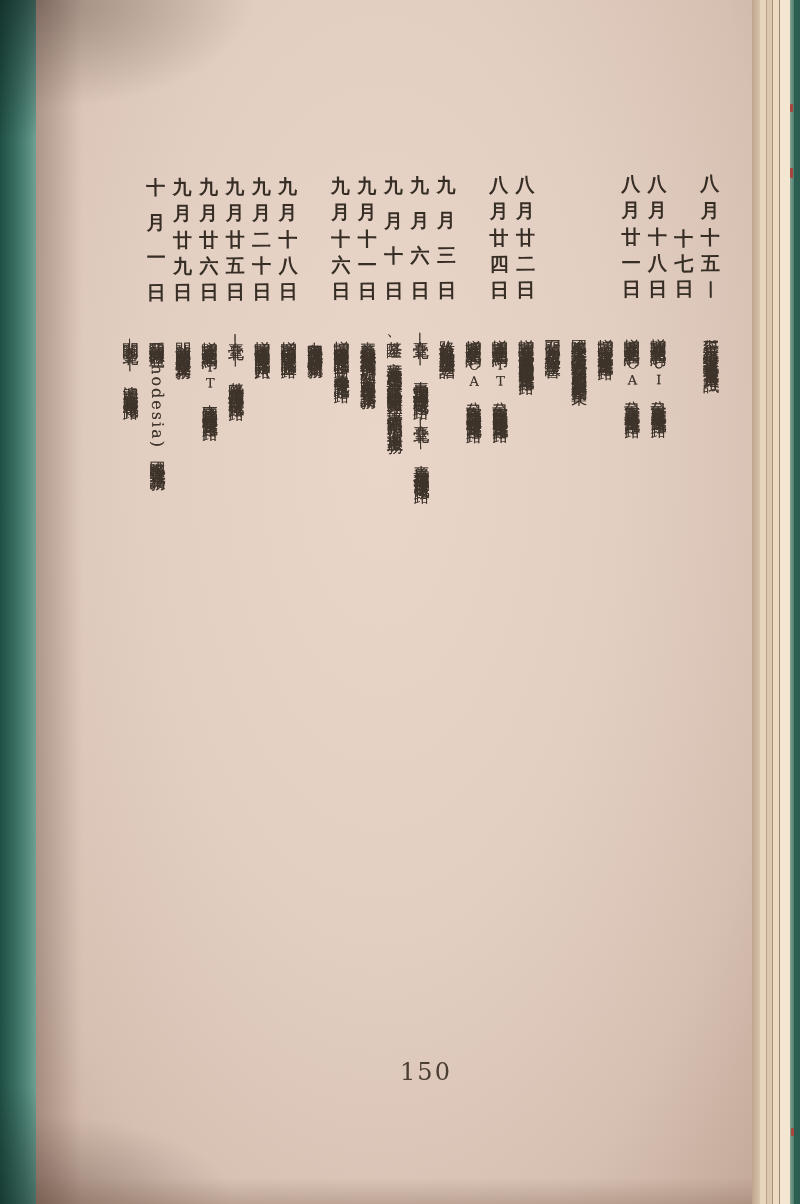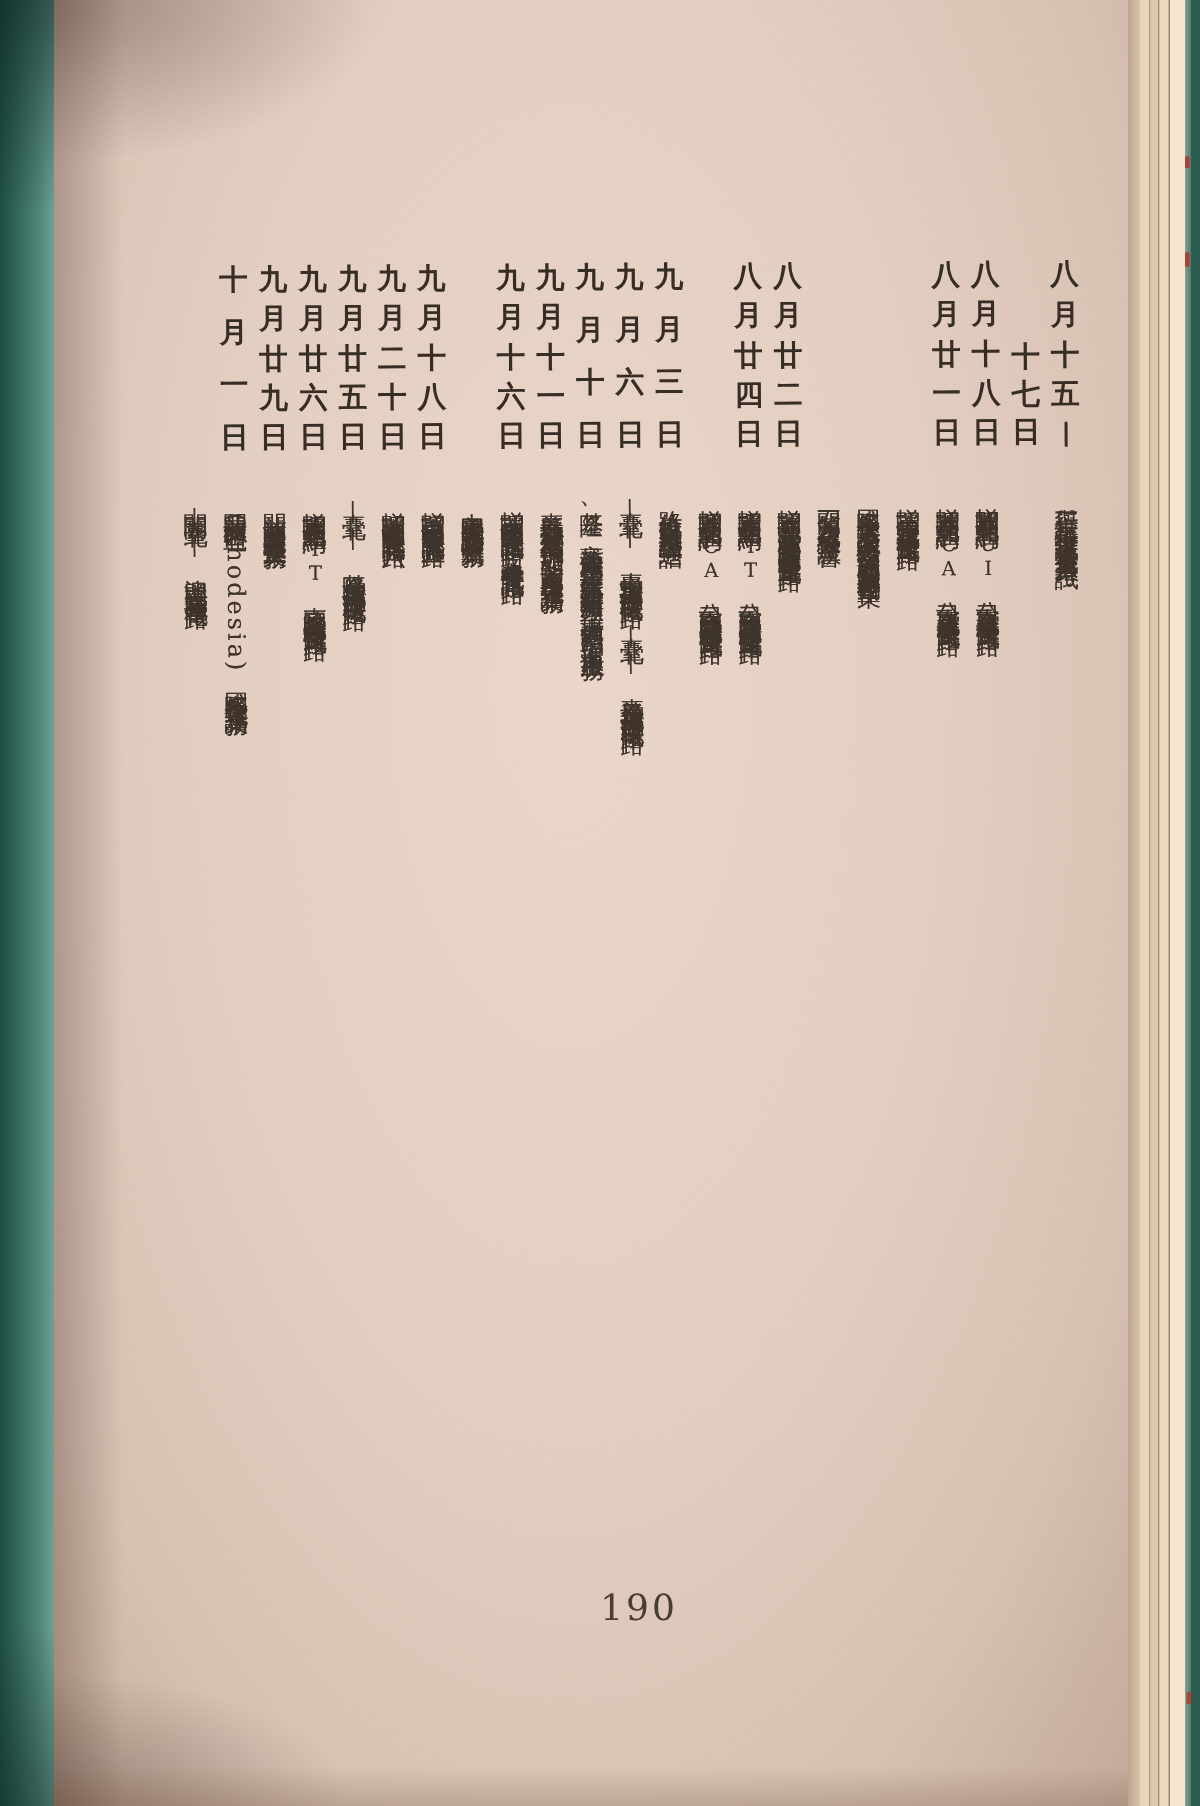--- a/index.html
+++ b/index.html
@@ -268,21 +268,21 @@
           <span>日</span>
         </div>
         <div class="event">開放羅德西亞(Rhodesia)國際長途電話業務。</div>
       </div>
       <div class="col">
         <div class="date"></div>
         <div class="event">關閉臺北——澳門直達高頻電報電路。</div>
       </div>
     </div>
 
-  <div class="page-number">190</div>
+  <div class="page-number">150</div>
 </div>
 
 <div class="edge e1"></div>
 <div class="edge e2"></div>
 <div class="edge e3"></div>
 <div class="edge e4"></div>
 <div class="edge e5"></div>
 <div class="edge e6"></div>
 <div class="edge e7"></div>
 <div class="speck s1"></div>

